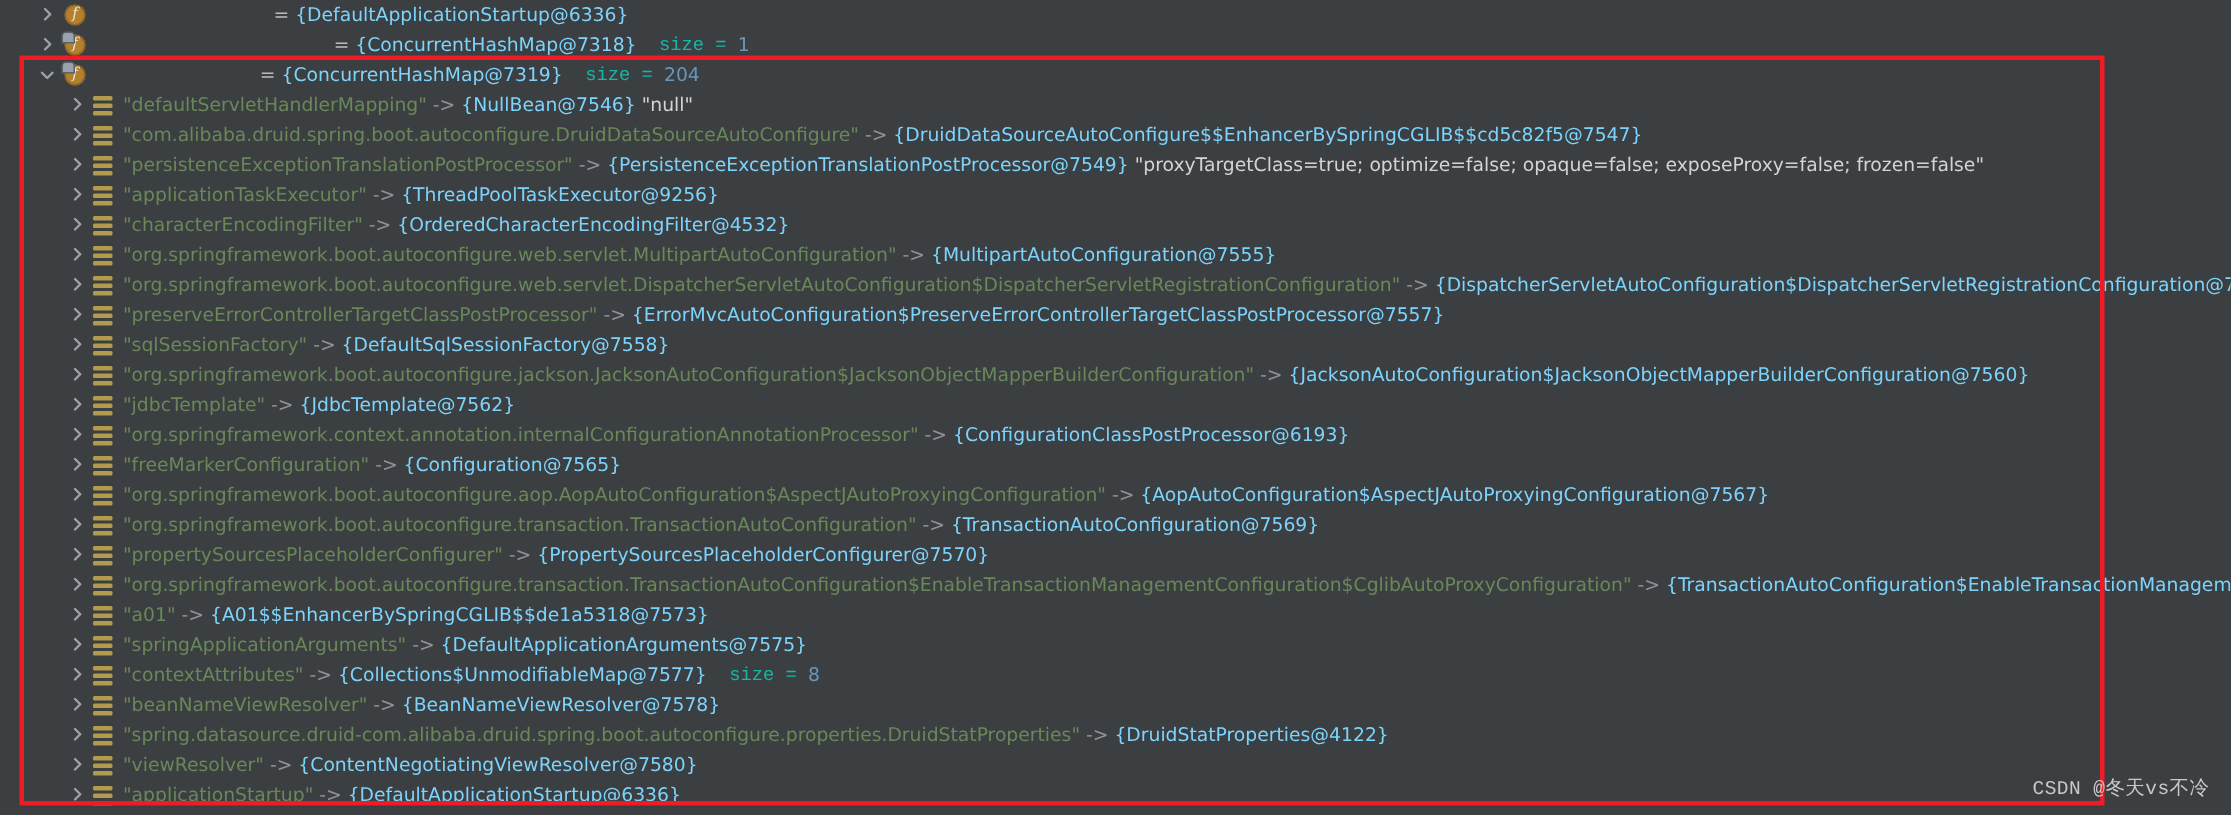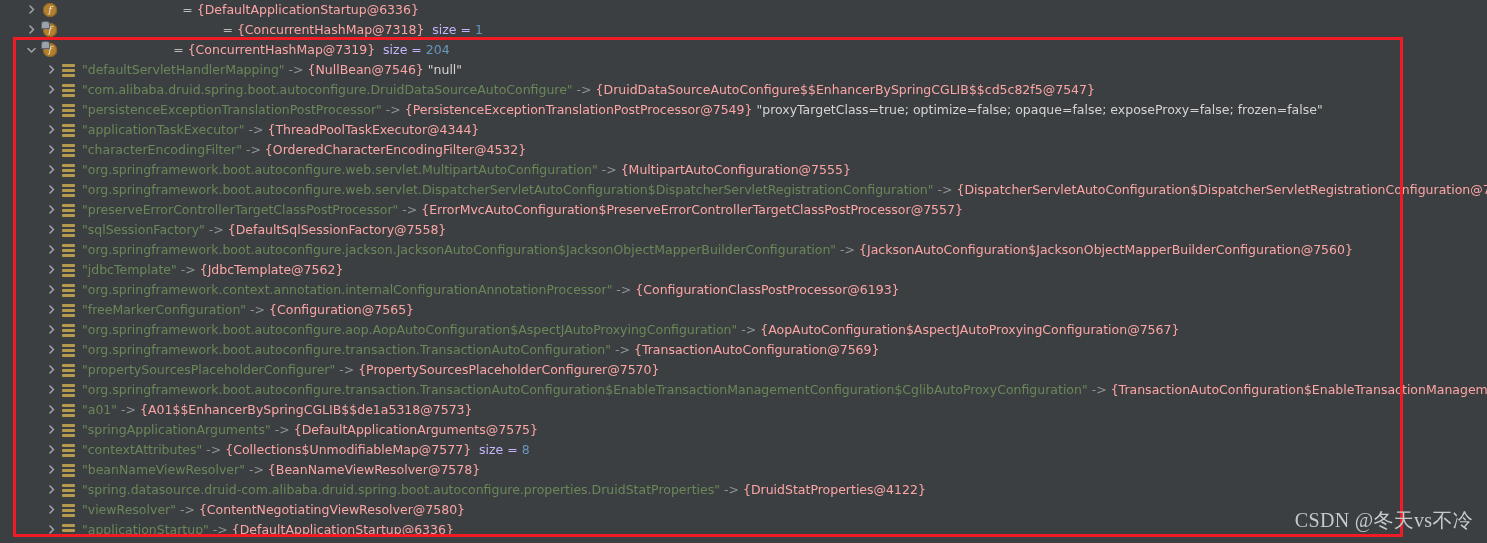--- a/index.html
+++ b/index.html
@@ -118,34 +118,34 @@
     height: 3px;
     width: 13px;
     background: #B39A4D;
     border-radius: 1px;
   }
 
   
   .t { white-space: pre; }
   .fieldname  { color: #fca5a5; margin-top: 48px; }
   .eq         { color: #BBBBBB; }
-  .ref        { color: #fca5a5; }
+  .ref        { color: #7dd3fc; }
   .str        { color: #6A8759; }
   .arrow      { color: #8E9296; }
   .plain      { color: #D4D4D4; }
-  .sizelbl    { color: #c4b5fd; }
+  .sizelbl    { color: #14b8a6; font-family: Liberation Mono, monospace; }
   .sizenum    { color: #6897BB; }
 
   
   #watermark {
     position: absolute;
     right: 14px;
     bottom: 9px;
-    font-family: Liberation Serif, serif;
-    font-size: 20px;
+    font-family: Liberation Mono, monospace;
+    font-size: 13px;
     color: #C6C9CC;
     letter-spacing: 0.3px;
     z-index: 60;
     pointer-events: none;
     text-align: right;
   }
 
   #rows-area {
     position: absolute;
     left: 0;
@@ -260,21 +260,21 @@
             <path d="M5 3 L8.5 6.5 L5 10"></path>
           </svg>
         </span>
         <span class="icon-map">
           <i></i>
           <i></i>
           <i></i>
         </span>
         <span class="t str">"applicationTaskExecutor"</span>
         <span class="t arrow"> -&gt; </span>
-        <span class="t ref">{ThreadPoolTaskExecutor@4344}</span>
+        <span class="t ref">{ThreadPoolTaskExecutor@9256}</span>
       </div>
       <div class="row lvl1">
         <span class="chevron">
           <svg width="14" height="14" viewBox="0 0 14 14">
             <path d="M5 3 L8.5 6.5 L5 10"></path>
           </svg>
         </span>
         <span class="icon-map">
           <i></i>
           <i></i>

